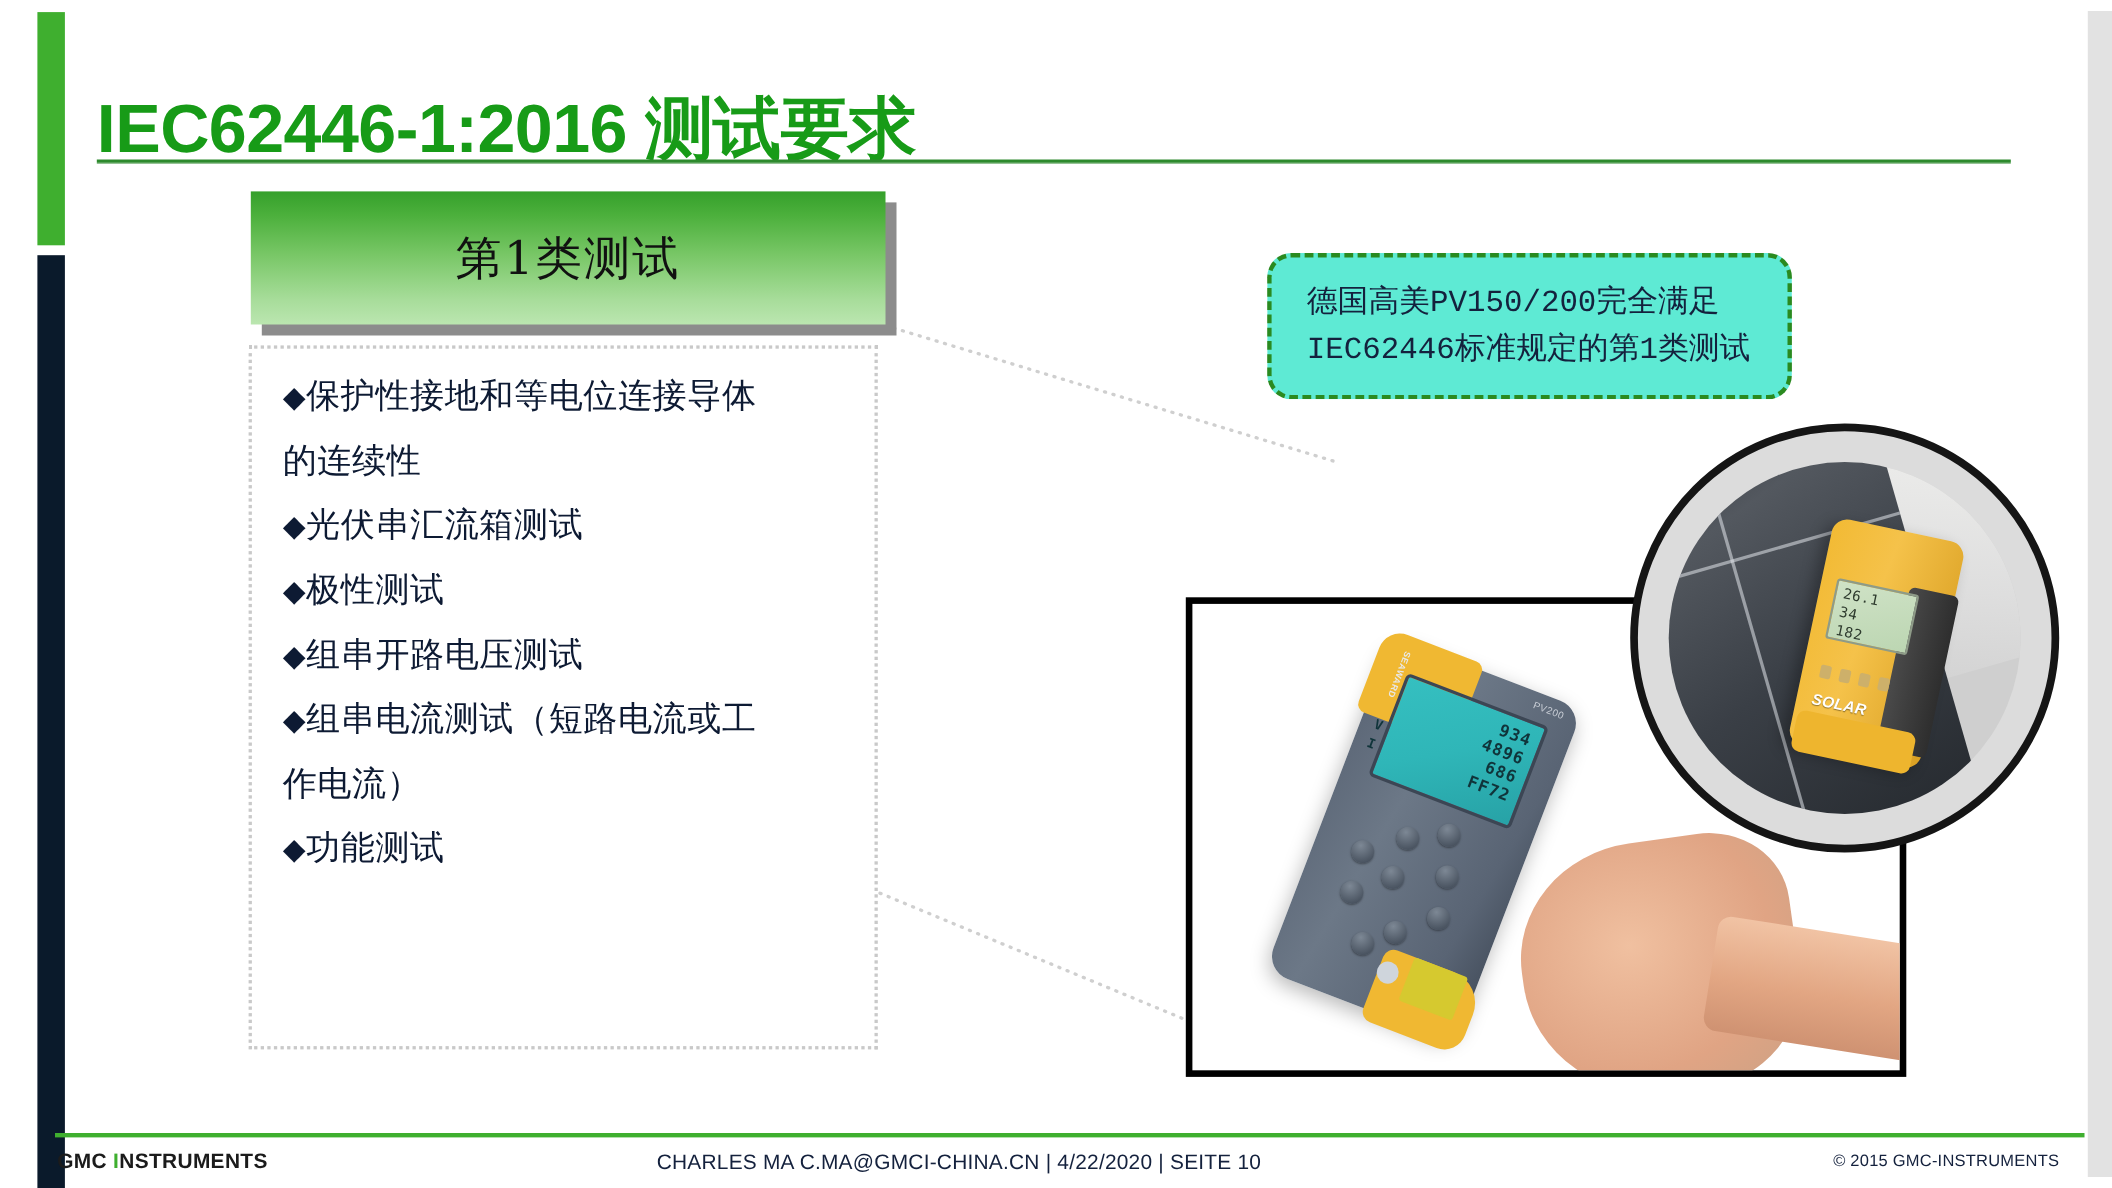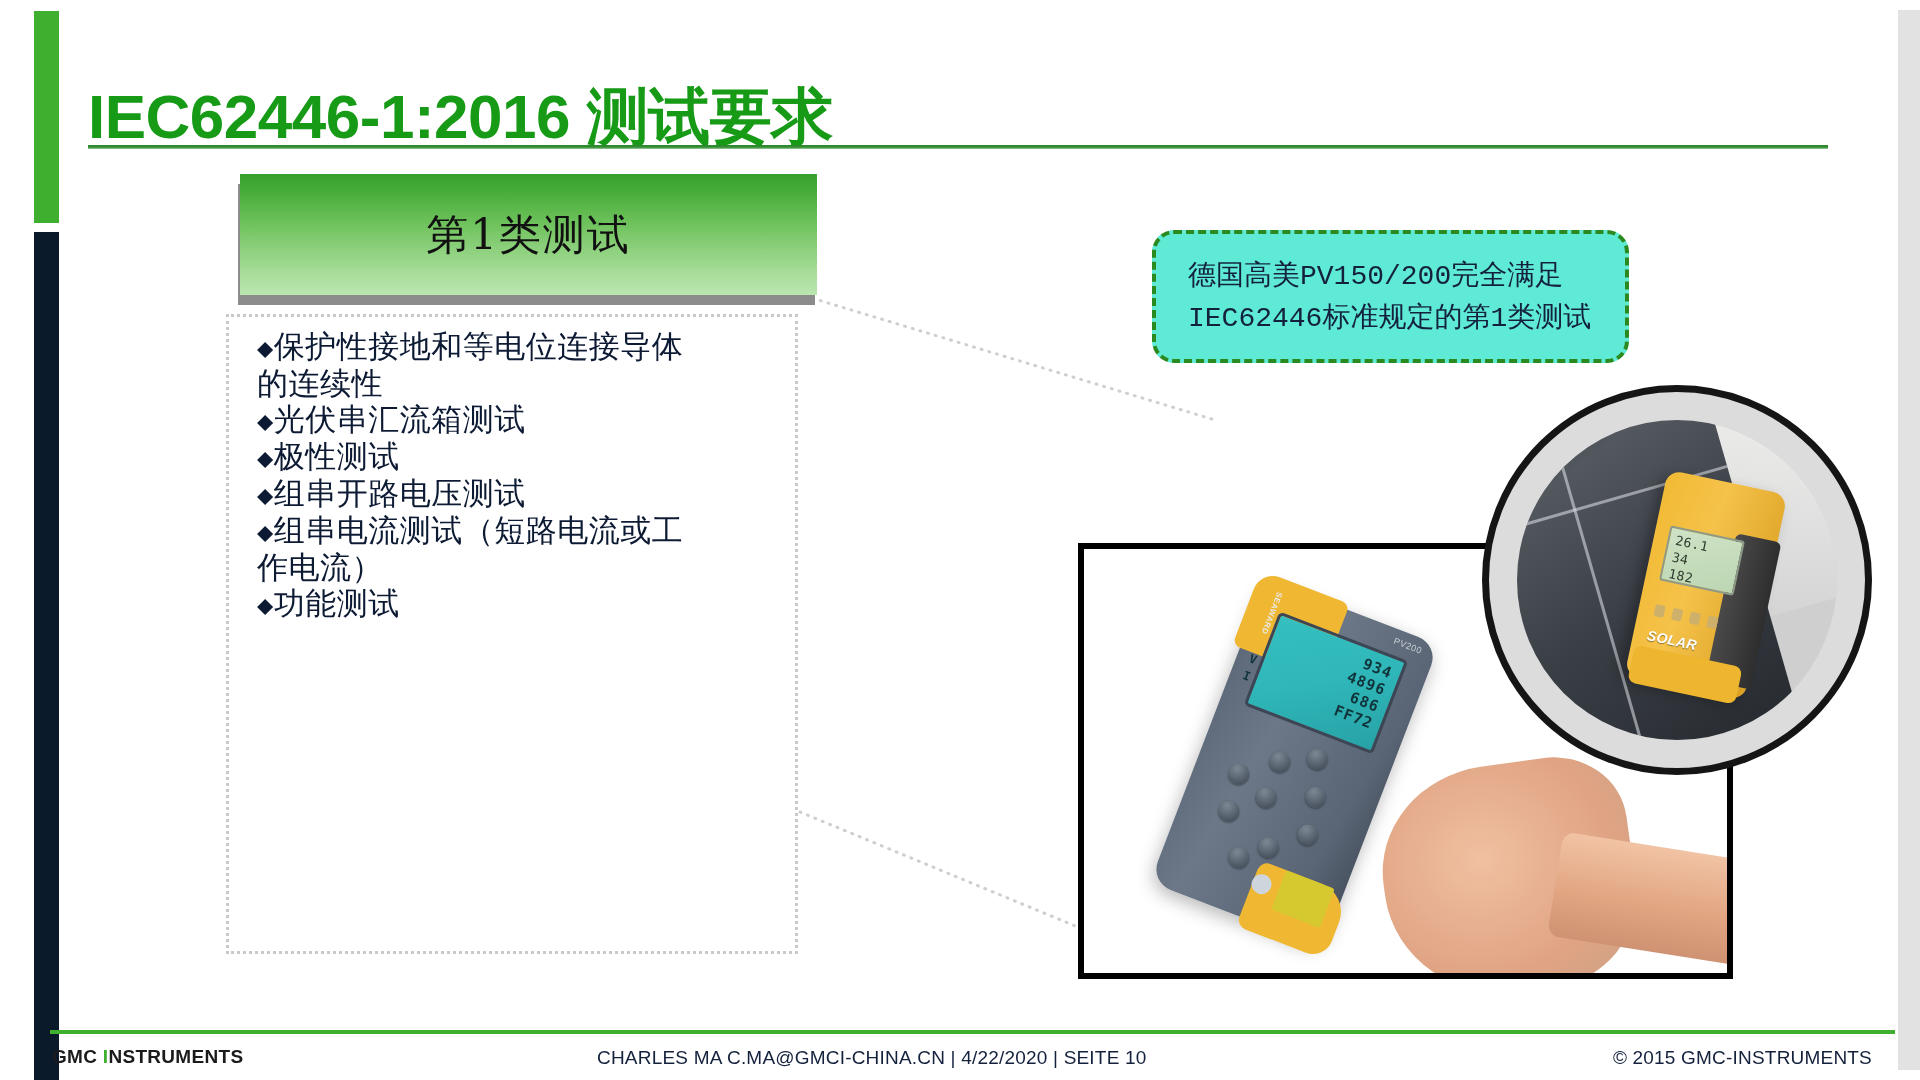--- a/index.html
+++ b/index.html
@@ -85,21 +85,21 @@
     width: 577px; height: 121px;
   }
   .banner-shadow {
     position: absolute;
     left: 10px; top: 10px;
     width: 577px; height: 121px;
     background: #8c8c8c;
   }
   .banner {
     position: absolute;
-    left: 12px; top: 0;
+    left: 0; top: 0;
     width: 577px; height: 121px;
     background: linear-gradient(to bottom, #35a02b 0%, #4cb03c 18%, #79c767 48%, #a8dd9b 82%, #bbe6b0 100%);
     display: flex;
     align-items: center;
     justify-content: center;
   }
   .banner-text {
     font-family: "DejaVu Serif", "Liberation Serif", serif;
     font-size: 42px;
     color: #111111;
@@ -114,25 +114,24 @@
     border: 3px dotted #c9c9c9;
   }
   .bullets-inner {
     position: absolute;
     left: 28px; top: 14px;
     width: 520px;
   }
   .bullet-line {
     display: block;
     font-size: 31px;
-    line-height: 36px;
+    line-height: 58px;
     color: #0d1a33;
     letter-spacing: 0.5px;
     white-space: nowrap;
-    font-family: Liberation Mono, monospace;
   }
   .bullet-line.cont { padding-left: 0px; }
   .bullet-mark { font-size: 27px; }
 
   
   .connector { position: absolute; }
 
   
   .callout {
     position: absolute;
@@ -382,21 +381,21 @@
     position: absolute;
     left: 597px; top: 1047px;
     font-size: 19px;
     color: #14213d;
     letter-spacing: 0.2px;
     white-space: nowrap;
   }
   .footer-right {
     position: absolute;
     right: 48px; top: 1047px;
-    font-size: 19px;
+    font-size: 15px;
     color: #14213d;
     letter-spacing: 0.2px;
     white-space: nowrap;
   }
 </style>
 </head>
 <body>
 
 <div id="slide">
 

